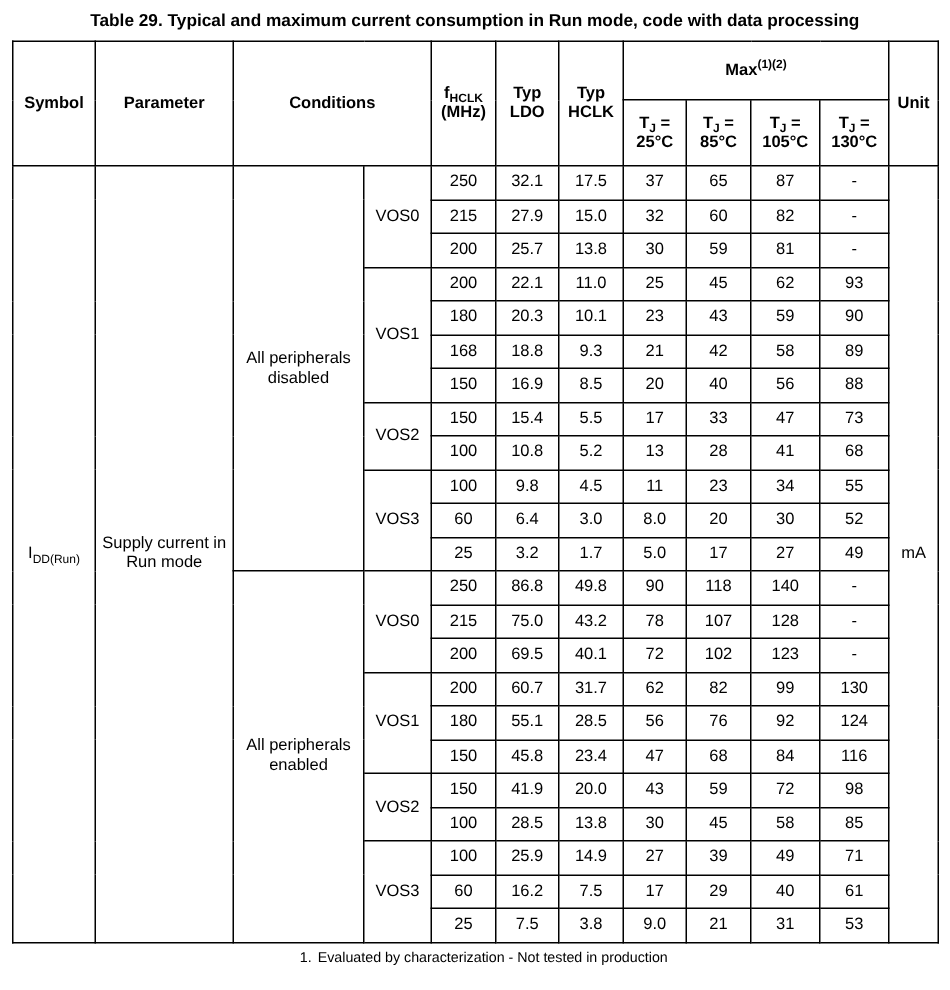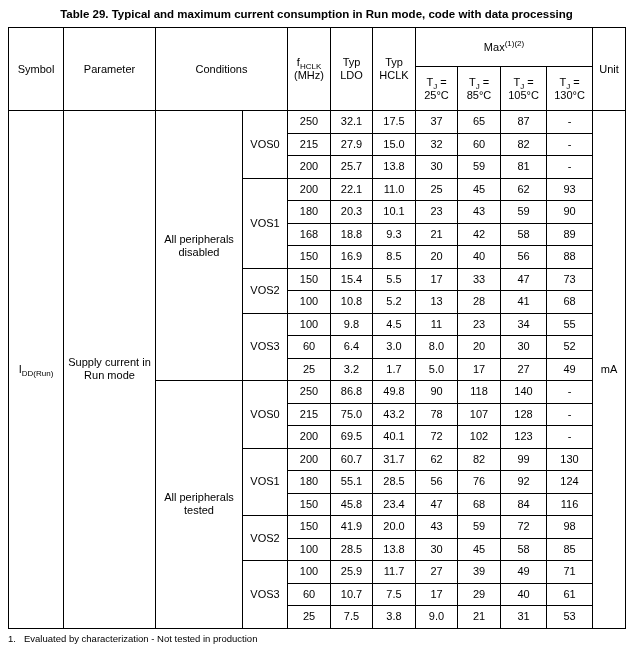--- a/index.html
+++ b/index.html
@@ -33,38 +33,39 @@
   table.data-table th,
   table.data-table td {
     border: 1px solid #000;
     padding: 0 3px;
     font-size: 11px;
     line-height: 13px;
     overflow: hidden;
     vertical-align: middle;
   }
   table.data-table th {
-    font-weight: normal;
+    font-weight: bold;
     text-align: center;
   }
   table.data-table td {
     text-align: center;
     height: 22.5px;
   }
   tr.hdr-row-1 th { height: 39px; }
   tr.hdr-row-2 th { height: 44px; }
   td.cell-left { text-align: left; padding-left: 4px; }
   sub { font-size: 8px; line-height: 0; }
   sup { font-size: 8px; line-height: 0; }
   .footnote {
     margin: 4px 0 0 8px;
     font-size: 9.5px;
     line-height: 12px;
     color: #000;
     white-space: nowrap;
+    text-align: center;
   }
   .footnote .fn-num {
     display: inline-block;
     width: 16px;
   }
 </style>
 </head>
 <body>
 
 <div class="page">
@@ -217,21 +218,21 @@
         <tr>
           <td>25</td>
           <td>3.2</td>
           <td>1.7</td>
           <td>5.0</td>
           <td>17</td>
           <td>27</td>
           <td>49</td>
         </tr>
         <tr>
-          <td class="cell-left" rowspan="11">All peripherals tested</td>
+          <td class="cell-left" rowspan="11">All peripherals enabled</td>
           <td rowspan="3">VOS0</td>
           <td>250</td>
           <td>86.8</td>
           <td>49.8</td>
           <td>90</td>
           <td>118</td>
           <td>140</td>
           <td>-</td>
         </tr>
         <tr>
@@ -296,29 +297,29 @@
           <td>13.8</td>
           <td>30</td>
           <td>45</td>
           <td>58</td>
           <td>85</td>
         </tr>
         <tr>
           <td rowspan="3">VOS3</td>
           <td>100</td>
           <td>25.9</td>
-          <td>11.7</td>
+          <td>14.9</td>
           <td>27</td>
           <td>39</td>
           <td>49</td>
           <td>71</td>
         </tr>
         <tr>
           <td>60</td>
-          <td>10.7</td>
+          <td>16.2</td>
           <td>7.5</td>
           <td>17</td>
           <td>29</td>
           <td>40</td>
           <td>61</td>
         </tr>
         <tr>
           <td>25</td>
           <td>7.5</td>
           <td>3.8</td>

